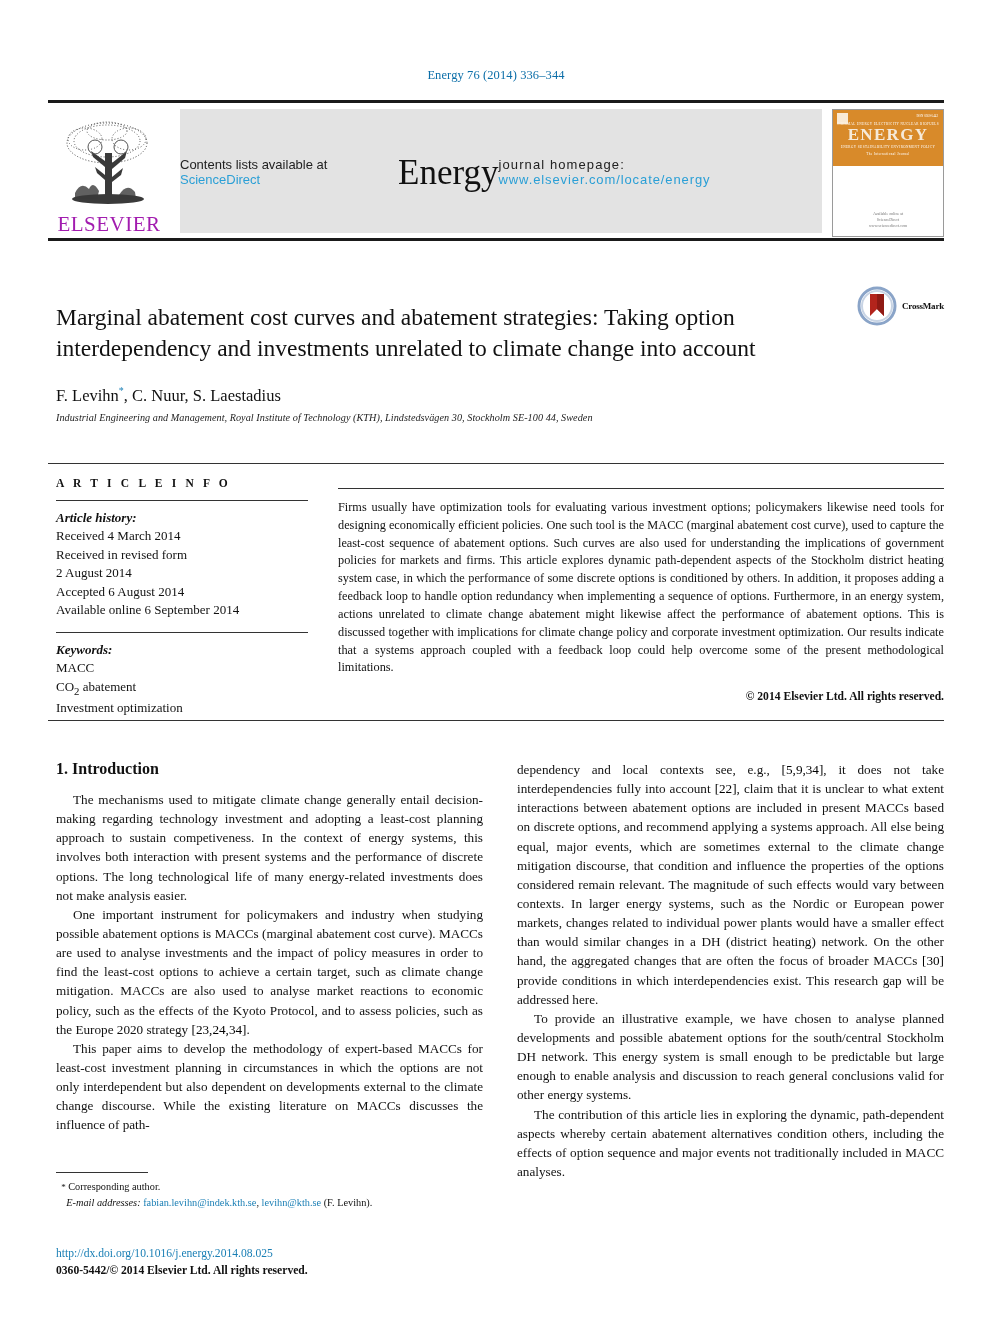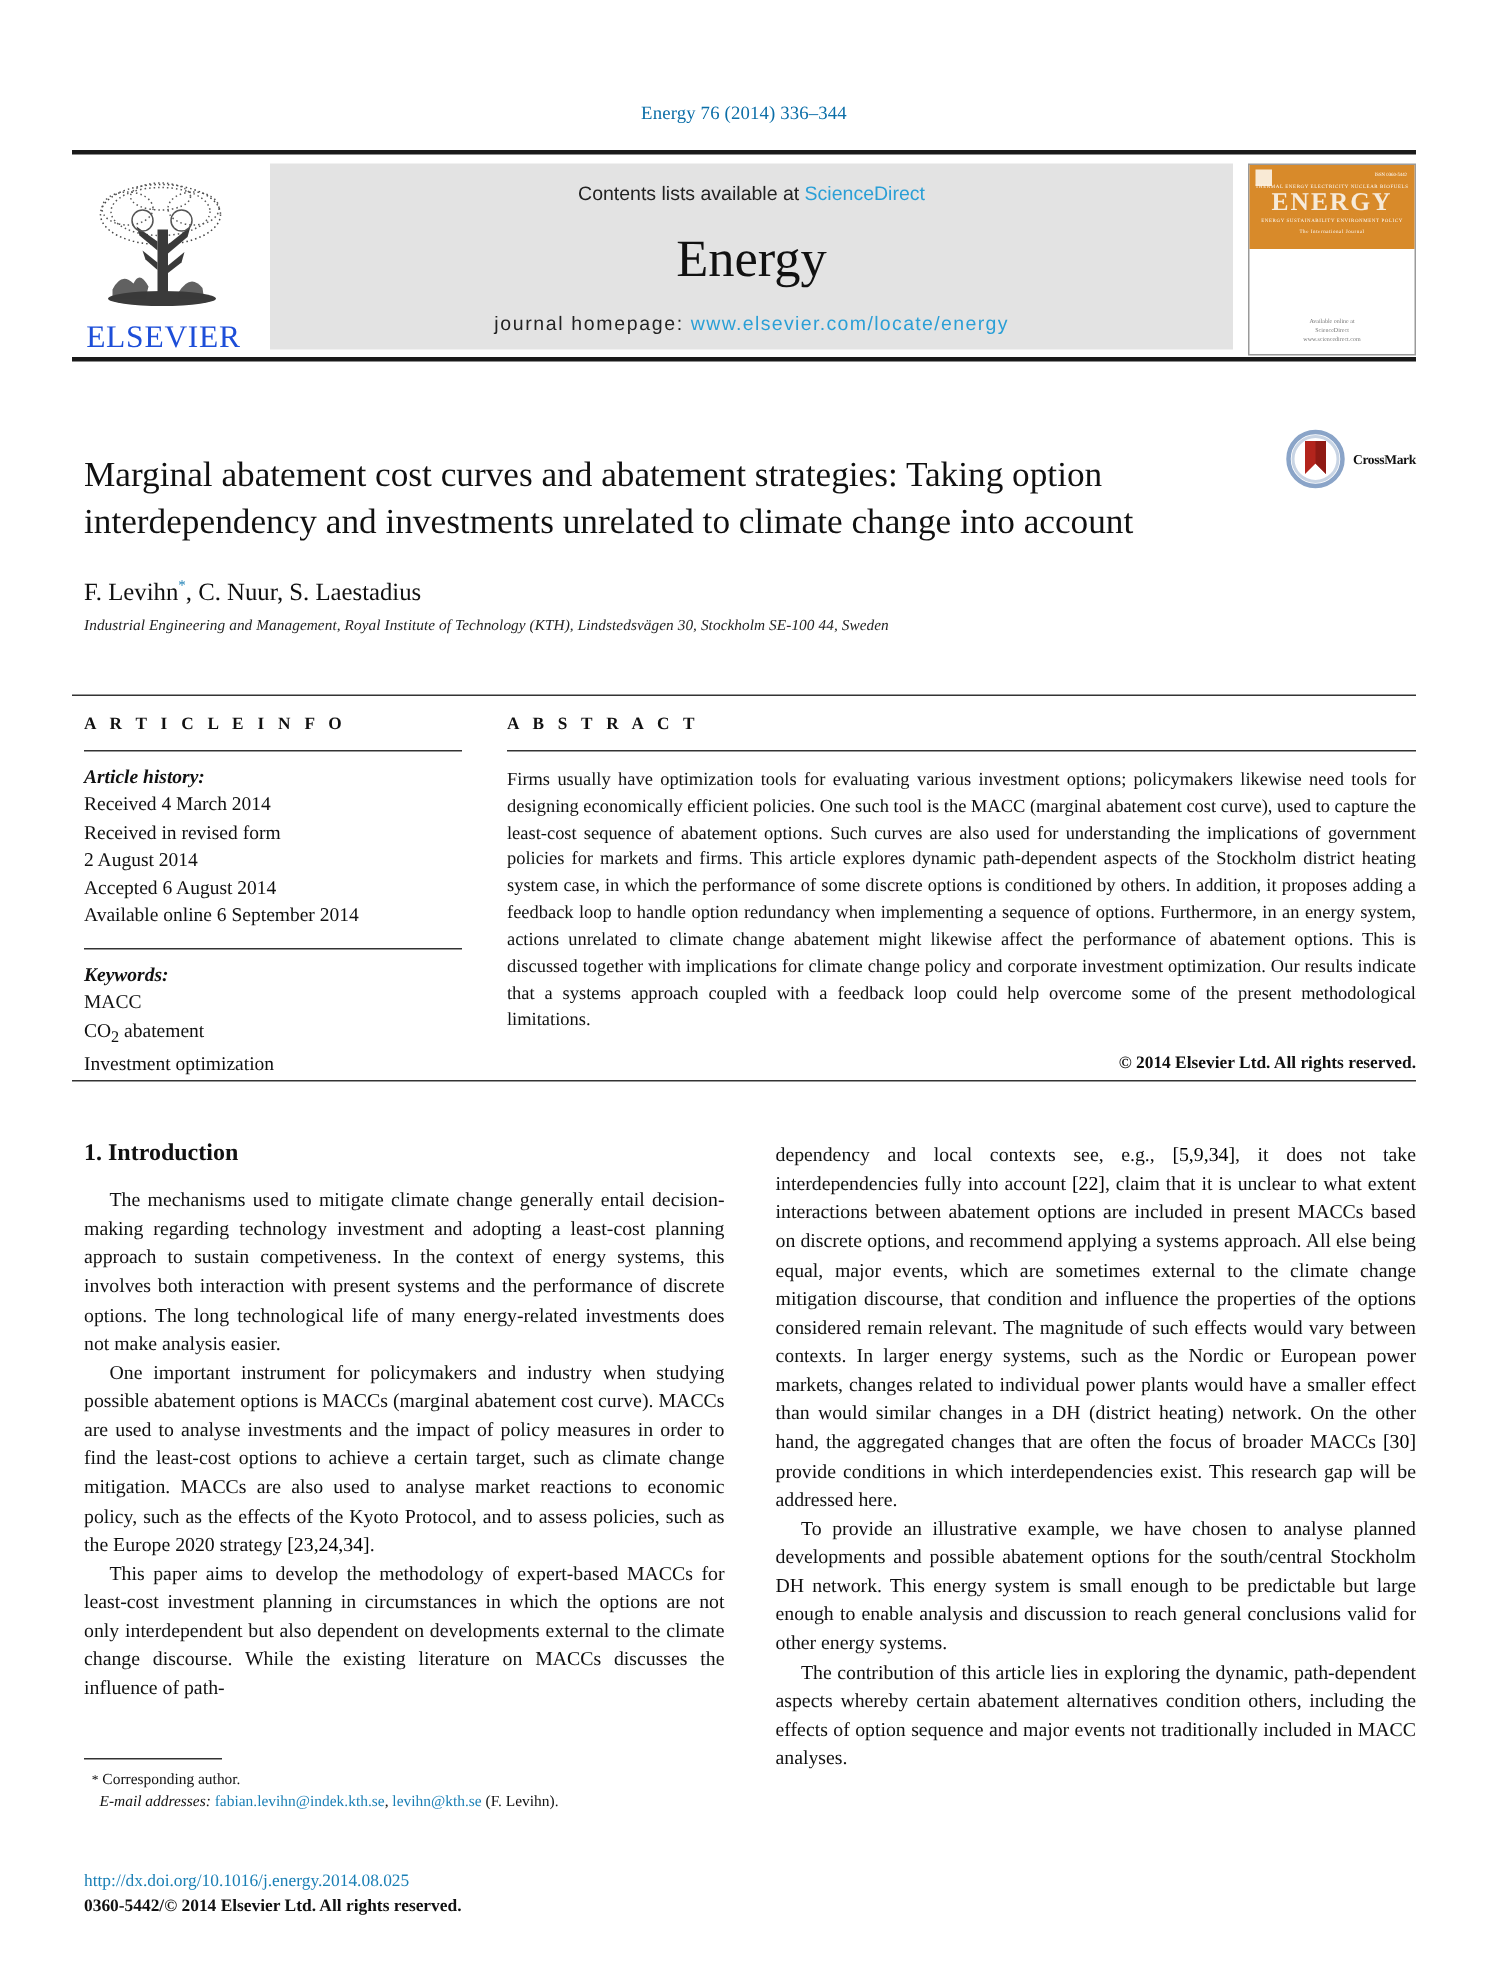--- a/index.html
+++ b/index.html
@@ -55,32 +55,32 @@
     flex-direction: column;
     align-items: center;
     justify-content: flex-end;
     padding-bottom: 2px;
   }
   .tree-svg { display:block; }
   .elsevier-word {
     font-family: "Liberation Serif", serif;
     font-size: 21px;
     letter-spacing: 0.5px;
-    color: #1d4ed8;
+    color: #a21caf;
     line-height: 1;
     margin-top: 1px;
     font-weight: 400;
   }
   .banner-center {
     flex: 1 1 auto;
     background: #e3e3e3;
     margin-left: 10px;
     margin-right: 10px;
     display: flex;
-    flex-direction: column;
+    flex-direction: row;
     justify-content: space-between;
     align-items: center;
     padding: 12px 0 10px 0;
     height: 124px;
     box-sizing: border-box;
   }
   .contents-line {
     font-family: "Liberation Sans", sans-serif;
     font-size: 13px;
     color: #222;
@@ -457,21 +457,20 @@
       <div class="hr-thin2"></div>
       <div class="info-body">
         <div class="lab">Keywords:</div>
         <div>MACC</div>
         <div><span>CO</span><sub>2</sub><span> abatement</span></div>
         <div>Investment optimization</div>
       </div>
     </div>
 
     <div class="col-abs">
-      <div class="sect-head">A B S T R A C T</div>
       <div class="hr-thin"></div>
       <div class="abstract-body">Firms usually have optimization tools for evaluating various investment options; policymakers likewise need tools for designing economically efficient policies. One such tool is the MACC (marginal abatement cost curve), used to capture the least-cost sequence of abatement options. Such curves are also used for understanding the implications of government policies for markets and firms. This article explores dynamic path-dependent aspects of the Stockholm district heating system case, in which the performance of some discrete options is conditioned by others. In addition, it proposes adding a feedback loop to handle option redundancy when implementing a sequence of options. Furthermore, in an energy system, actions unrelated to climate change abatement might likewise affect the performance of abatement options. This is discussed together with implications for climate change policy and corporate investment optimization. Our results indicate that a systems approach coupled with a feedback loop could help overcome some of the present methodological limitations.</div>
       <div class="copyright">© 2014 Elsevier Ltd. All rights reserved.</div>
     </div>
   </div>
 
   <div class="rule-bottom"></div>
 
   <div class="body-cols">
 

